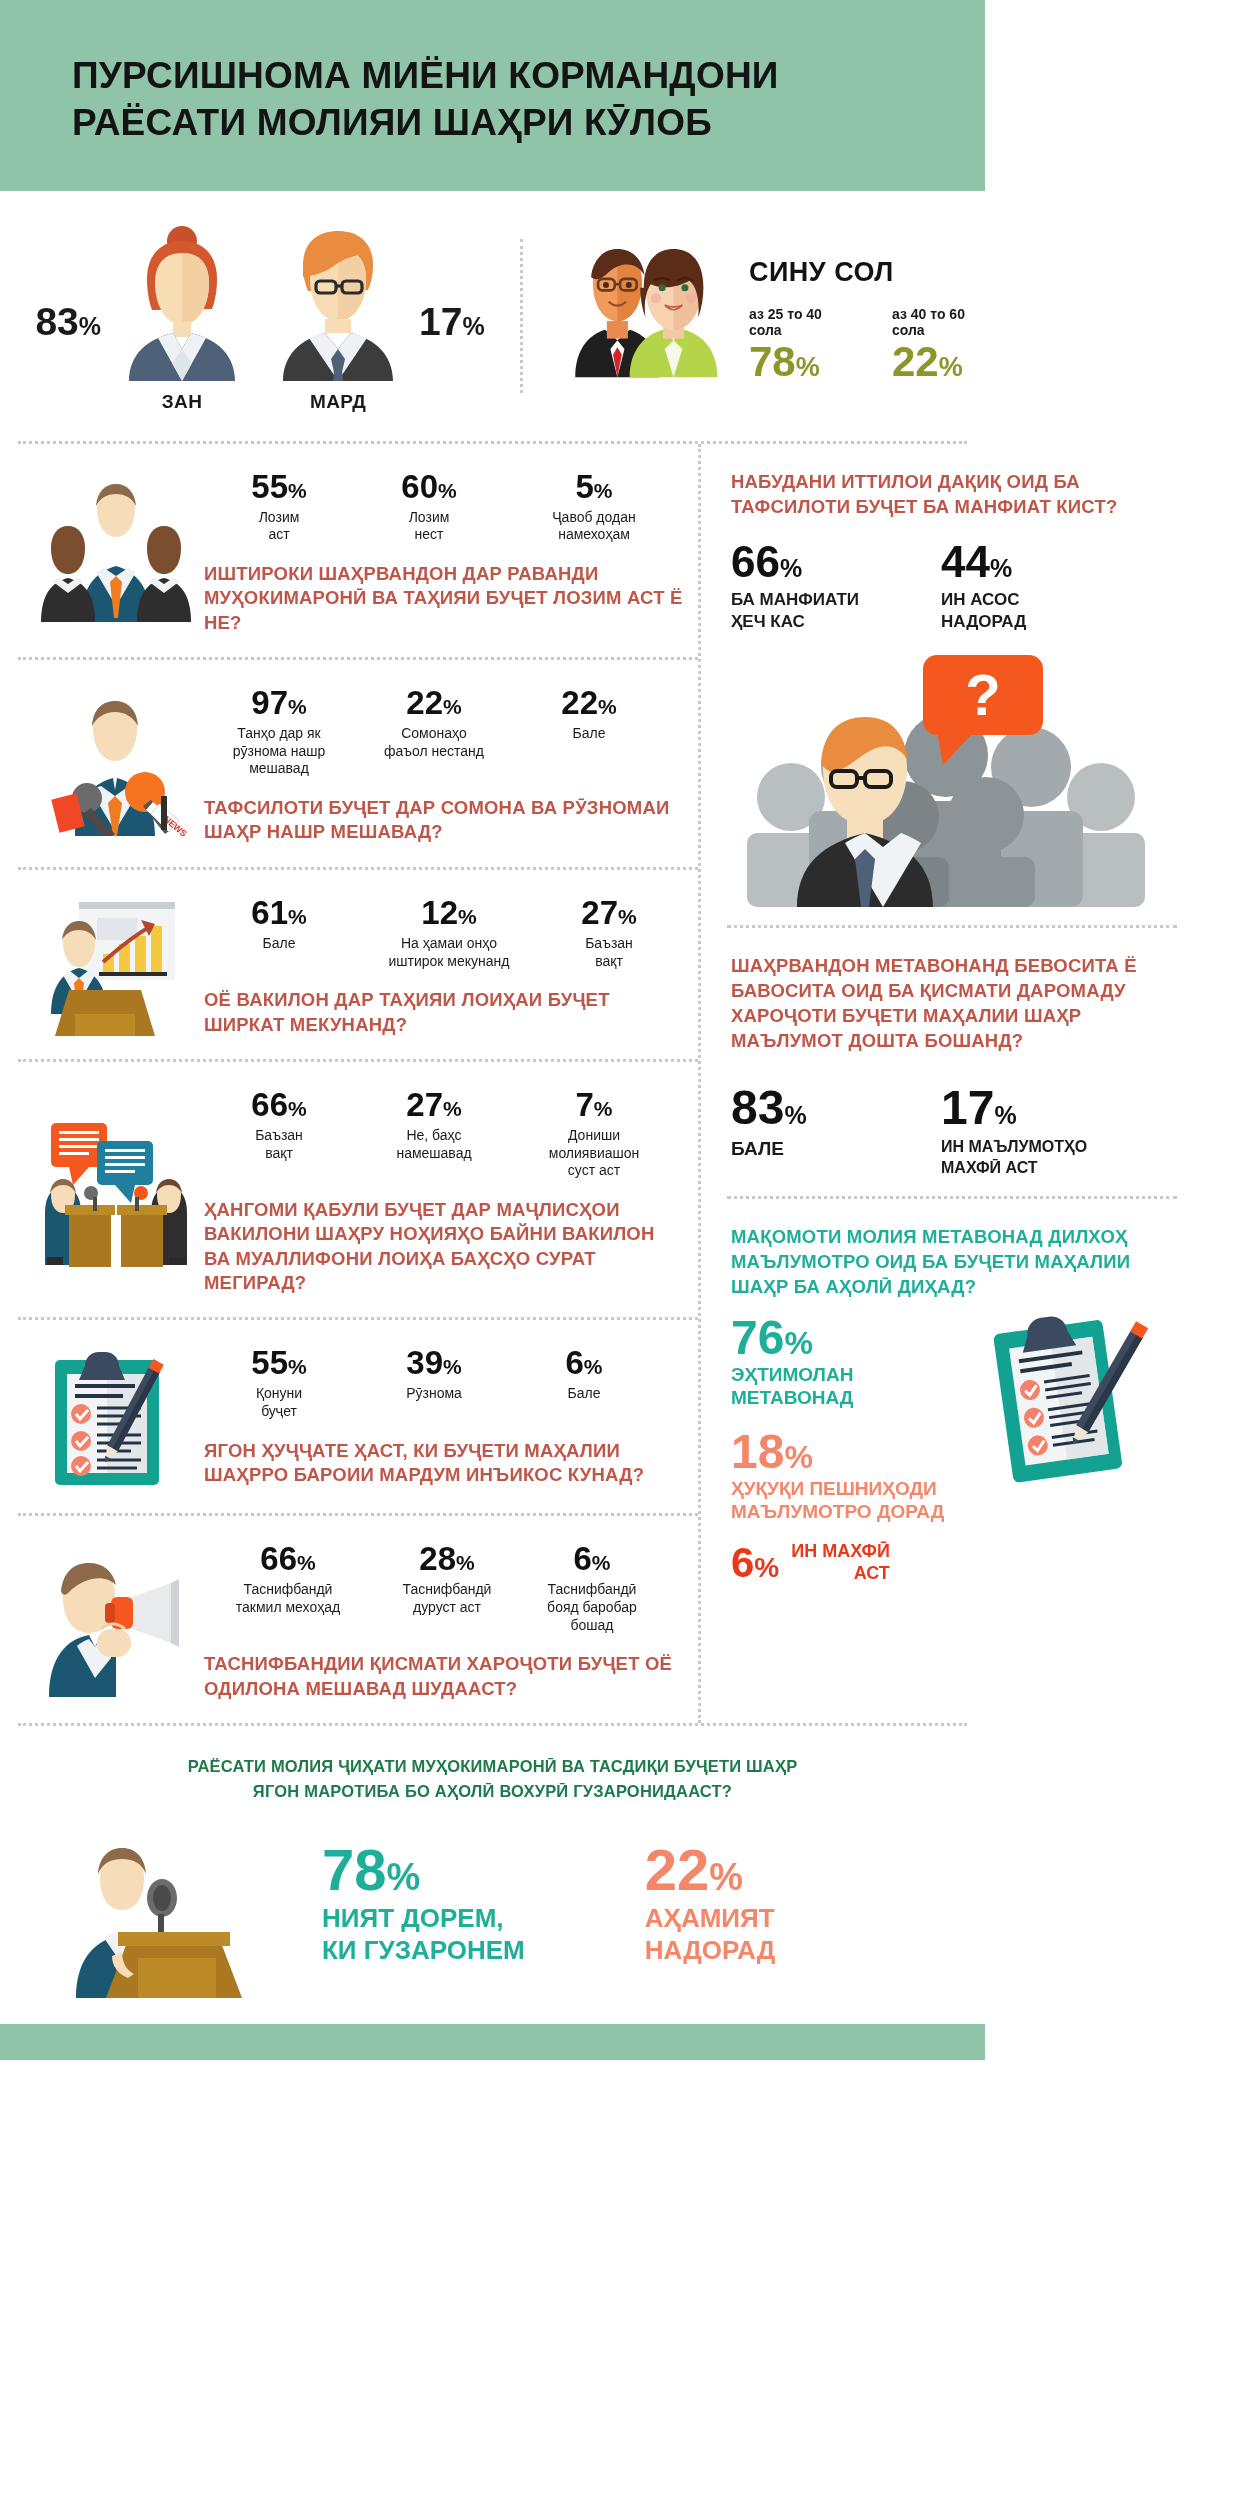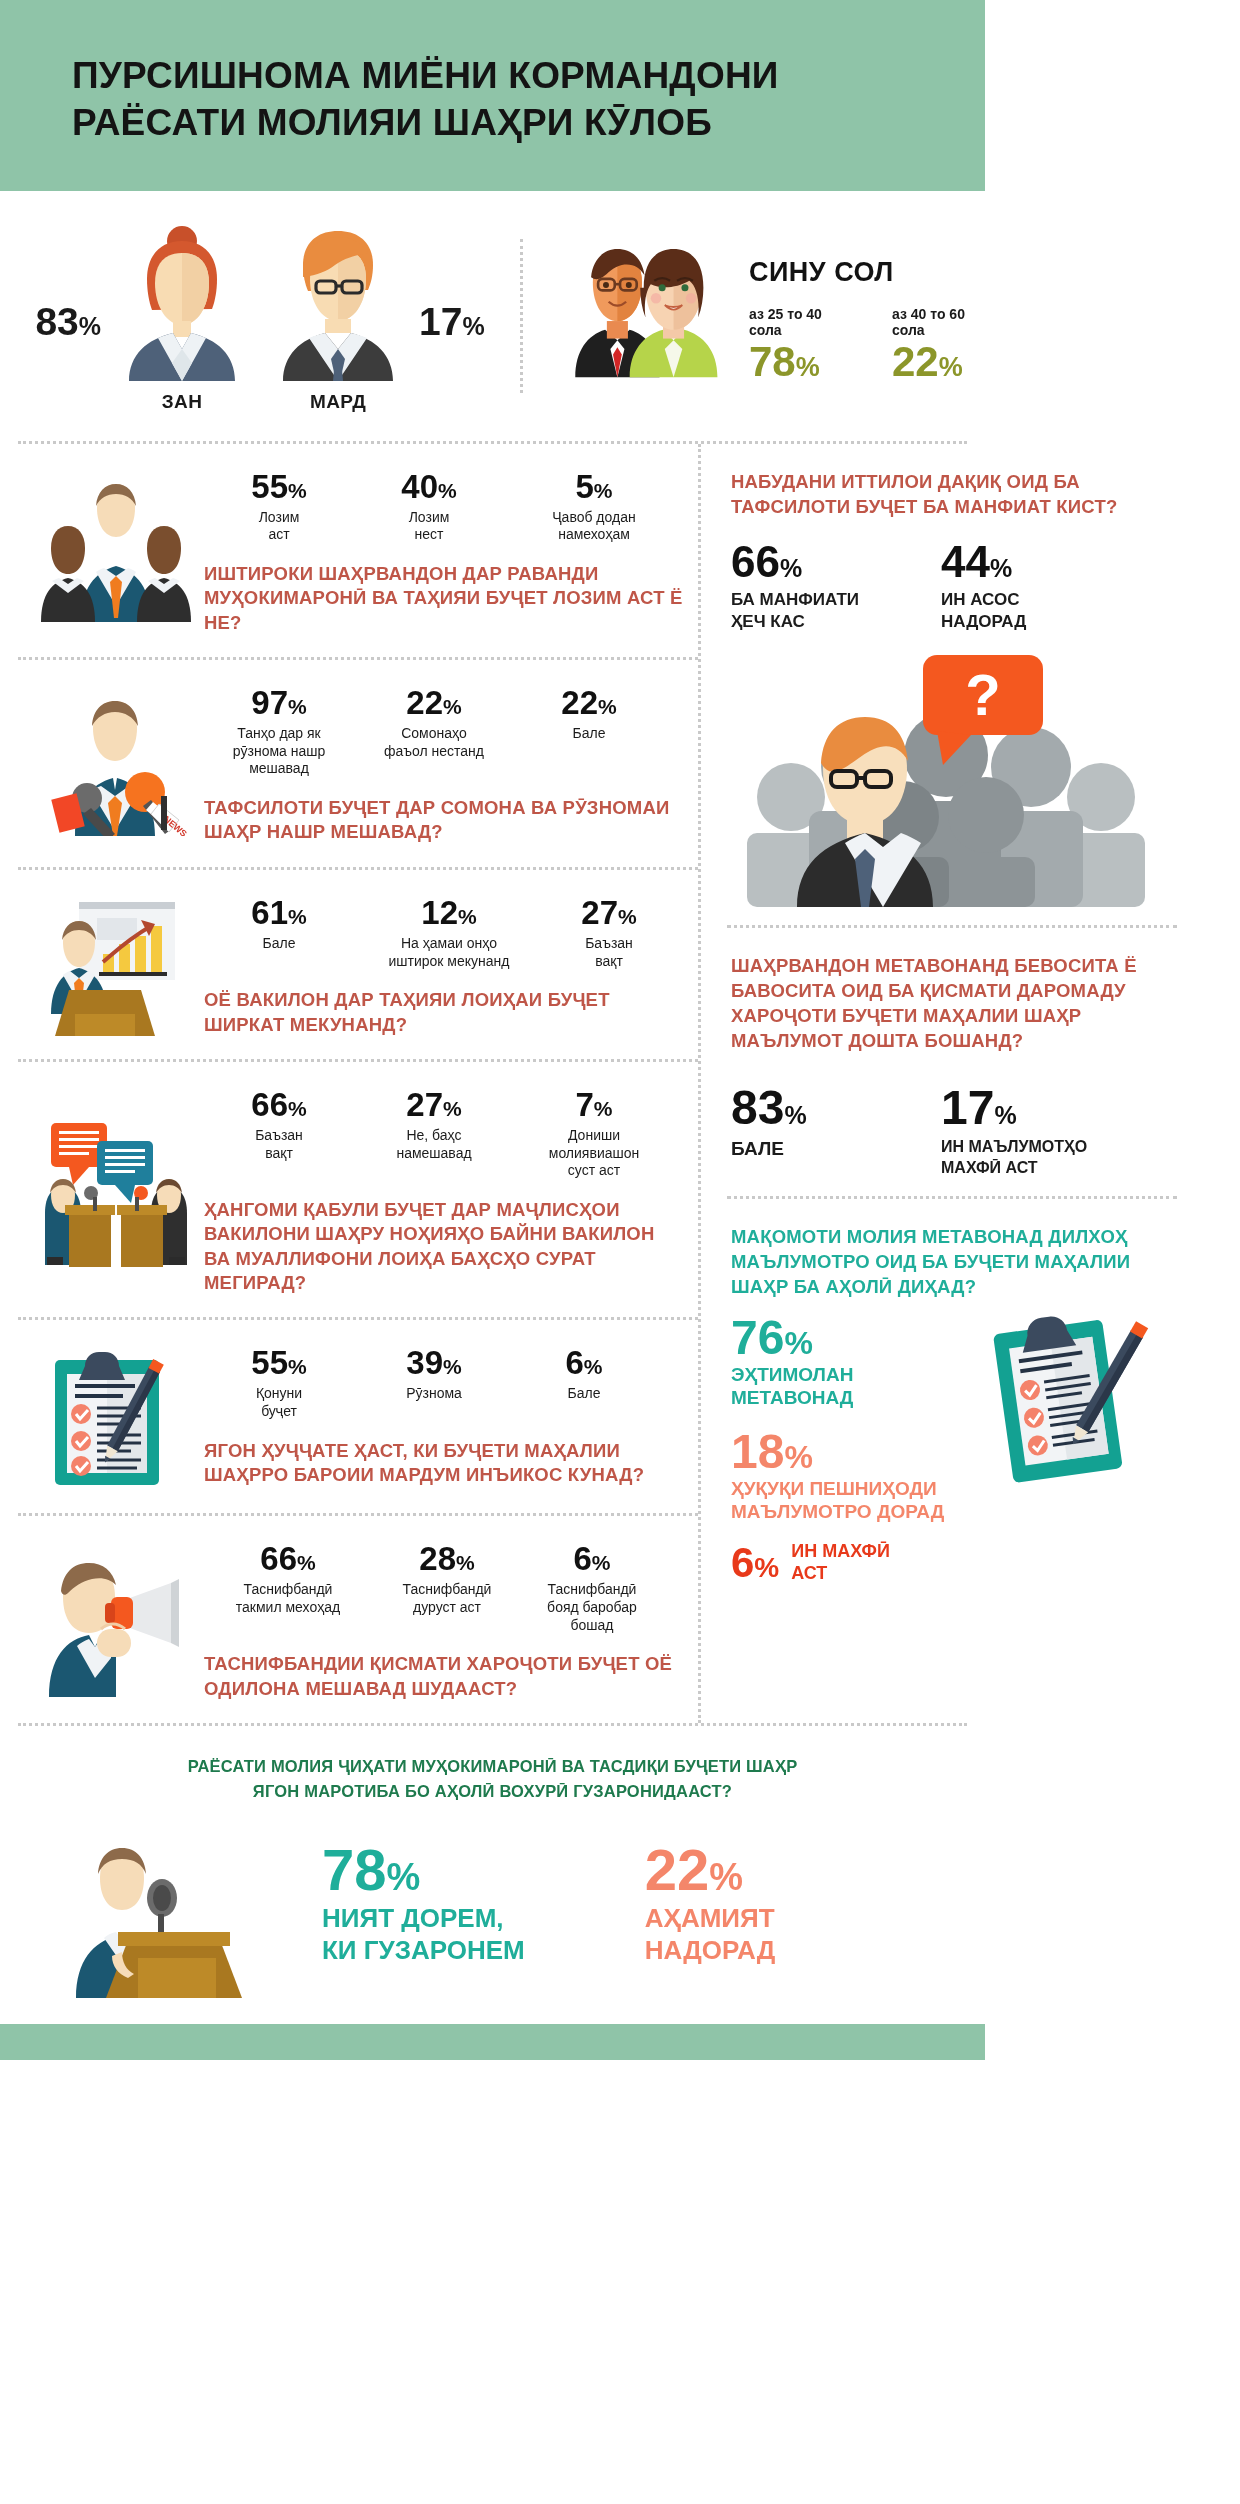--- a/index.html
+++ b/index.html
@@ -91,21 +91,21 @@
   .greenstat { margin-top: 14px; }
   .greenstat .num { font-size:48px; font-weight:bold; color:#1fae9a; line-height:1; }
   .greenstat .num .sym { font-size:32px; }
   .greenstat .cap { font-size:19px; font-weight:bold; color:#1fae9a; line-height:1.2; margin-top:2px; }
   .coralstat .num { font-size:48px; font-weight:bold; color:#f4866a; line-height:1;}
   .coralstat .num .sym { font-size:32px; }
   .coralstat .cap { font-size:19px; font-weight:bold; color:#f4866a; line-height:1.2; margin-top:2px; }
   .redstat { display:flex; align-items:center; gap:12px; margin-top:18px;}
   .redstat .num { font-size:42px; font-weight:bold; color:#e8391a; line-height:1; }
   .redstat .num .sym { font-size:28px; }
-  .redstat .cap { font-size:18px; font-weight:bold; color:#e8391a; line-height:1.2; }
+  .redstat .cap { font-size:18px; font-weight:bold; color:#e8391a; line-height:1.2;text-align:right; }
 
   
   .bottom { border-top: 3px dotted #c9c9c9; margin: 0 18px; padding: 28px 0 10px 0; }
   .bottom-title {
     text-align:center; color:#1e7a4d; font-weight:bold; font-size:16.5px; line-height:1.5;
     letter-spacing:.2px; padding: 0 60px;
   }
   .bottom-row { display:flex; align-items:center; margin-top: 24px; }
   .bottom-art { width: 300px; flex:0 0 300px; display:flex; justify-content:center; }
   .bottom-stats { flex:1; display:flex; gap: 120px; padding-left: 4px; padding-bottom: 18px; }
@@ -241,21 +241,21 @@
             <path d="M114 96l9 6 9-6c3 1 5 2 7 3l-16 12-16-12c2-1 4-2 7-3z" fill="#f0f3f6"></path>
           </svg>
         </div>
         <div class="qbody">
           <div class="stats">
             <div class="stat" style="width:150px">
               <div class="num"><span>55</span><span class="sym">%</span></div>
               <div class="cap">Лозим<br>аст</div>
             </div>
             <div class="stat" style="width:150px">
-              <div class="num"><span>40</span><span class="sym">%</span></div>
+              <div class="num"><span>60</span><span class="sym">%</span></div>
               <div class="cap">Лозим<br>нест</div>
             </div>
             <div class="stat" style="width:180px">
               <div class="num"><span>5</span><span class="sym">%</span></div>
               <div class="cap">Ҷавоб додан<br>намехоҳам</div>
             </div>
           </div>
           <div class="qtext">ИШТИРОКИ ШАҲРВАНДОН ДАР РАВАНДИ МУҲОКИМАРОНӢ ВА ТАҲИЯИ БУҶЕТ ЛОЗИМ АСТ Ё НЕ?</div>
         </div>
       </div>

